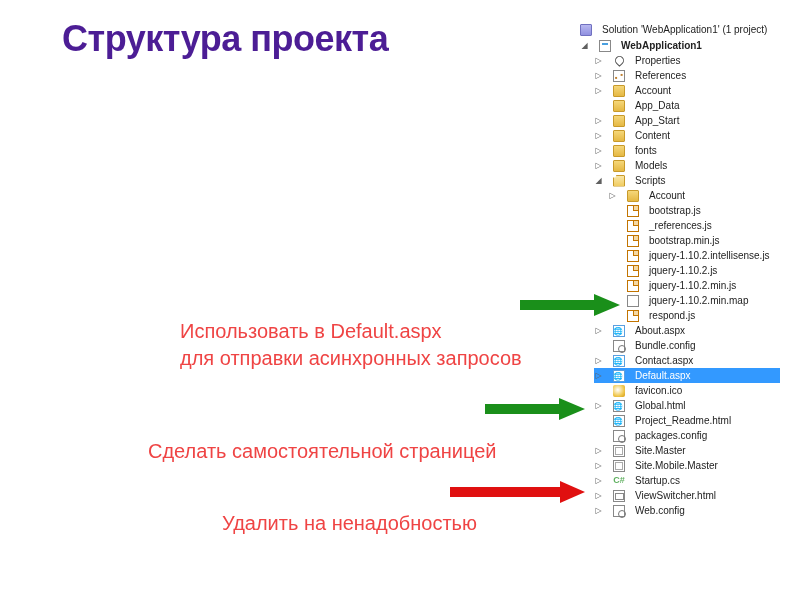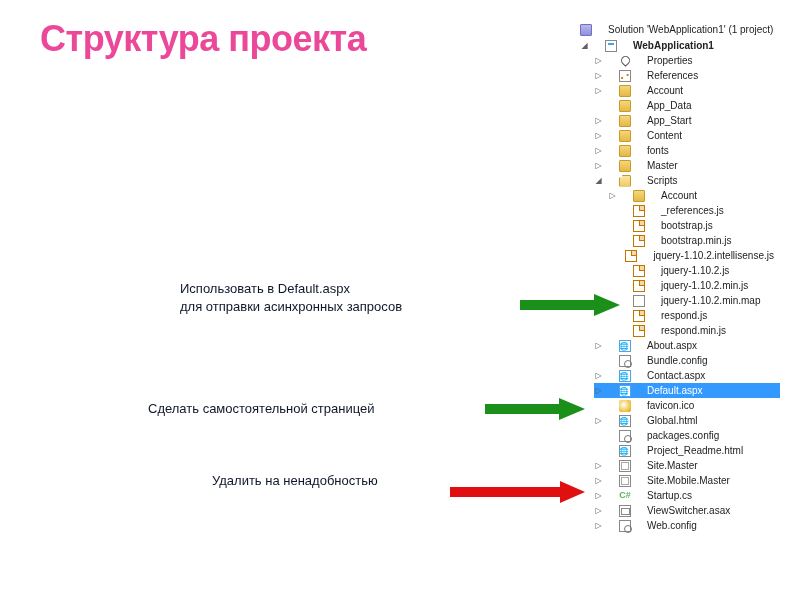--- a/index.html
+++ b/index.html
@@ -1,28 +1,28 @@
 <!DOCTYPE html>
 <html><head>
 <meta charset="utf-8">
 <style>
   * { box-sizing: border-box; margin: 0; padding: 0; }
   body { font-family: "Segoe UI", Tahoma, sans-serif; background: #fff; width: 800px; height: 600px; position: relative; overflow: hidden; }
-  .slide-title { position: absolute; top: 18px; left: 40px; font-size: 36px; font-weight: 800; letter-spacing: -0.5px; color: #ec4899; }
-  .annotation { position: absolute; font-size: 13px; line-height: 1.35; color: #0f172a; }
+  .slide-title { position: absolute; top: 18px; left: 62px; font-size: 36px; font-weight: 800; letter-spacing: -0.5px; color: #4c1d95; }
+  .annotation { position: absolute; font-size: 20px; line-height: 1.35; color: #ef4444; margin-top: 38px; }
   .ann1 { top: 280px; left: 180px; }
   .ann2 { top: 400px; left: 148px; }
-  .ann3 { top: 472px; left: 212px; }
+  .ann3 { top: 472px; left: 222px; }
   svg.arrow { position: absolute; }
   
   .solution { position: absolute; top: 22px; left: 580px; right: 20px; font-size: 10px; line-height: 15px; color: #222; }
   .sol-header { display: flex; align-items: center; gap: 4px; font-size: 10px; margin-bottom: 1px; }
   .tree { list-style: none; }
   .tree ul { list-style: none; padding-left: 14px; }
-  .row { display: flex; align-items: center; gap: 16px; height: 15px; white-space: nowrap; padding-right: 6px; }
+  .row { display: flex; align-items: center; gap: 10px; height: 15px; white-space: nowrap; padding-right: 6px; }
   .row.selected { background: #3399ff; color: #fff; }
   .row .exp { width: 9px; height: 9px; display: inline-flex; align-items: center; justify-content: center; font-size: 8px; color: #606060; }
   .row .nm { font-size: 10px; }
   .row.bold .nm { font-weight: 700; }
   .ico { width: 12px; height: 12px; display: inline-block; flex: 0 0 12px; }
   .i-sol { background: linear-gradient(#b8b8f0,#9090e0); border:1px solid #7070c0; border-radius:1px; }
   .i-proj { position:relative; background:#fff; border:1px solid #888; }
   .i-proj::after { content:""; position:absolute; inset:2px 2px auto 2px; height:2px; background:#4aa0e0; }
   .i-prop { position:relative; }
   .i-prop::before{content:""; position:absolute; left:2px; top:1px; width:7px; height:7px; border:1px solid #555; border-radius:50% 50% 50% 0; transform:rotate(-45deg);}
@@ -137,49 +137,49 @@
             <div class="row">
               <span class="exp">▷</span>
               <span class="ico i-folder"></span>
               <span class="nm">fonts</span>
             </div>
           </li>
         <li>
             <div class="row">
               <span class="exp">▷</span>
               <span class="ico i-folder"></span>
-              <span class="nm">Master</span>
+              <span class="nm">Models</span>
             </div>
           </li>
         <li>
           <div class="row">
               <span class="exp">◢</span>
               <span class="ico i-folder-open"></span>
               <span class="nm">Scripts</span>
             </div>
           <ul>
             <li>
                 <div class="row">
                   <span class="exp">▷</span>
                   <span class="ico i-folder"></span>
                   <span class="nm">Account</span>
                 </div>
               </li>
             <li>
                 <div class="row">
                   <span class="exp"></span>
                   <span class="ico i-js"></span>
+                  <span class="nm">bootstrap.js</span>
+                </div>
+              </li>
+            <li>
+                <div class="row">
+                  <span class="exp"></span>
+                  <span class="ico i-js"></span>
                   <span class="nm">_references.js</span>
-                </div>
-              </li>
-            <li>
-                <div class="row">
-                  <span class="exp"></span>
-                  <span class="ico i-js"></span>
-                  <span class="nm">bootstrap.js</span>
                 </div>
               </li>
             <li>
                 <div class="row">
                   <span class="exp"></span>
                   <span class="ico i-js"></span>
                   <span class="nm">bootstrap.min.js</span>
                 </div>
               </li>
             <li>
@@ -210,27 +210,20 @@
                   <span class="nm">jquery-1.10.2.min.map</span>
                 </div>
               </li>
             <li>
                 <div class="row">
                   <span class="exp"></span>
                   <span class="ico i-js"></span>
                   <span class="nm">respond.js</span>
                 </div>
               </li>
-            <li>
-                <div class="row">
-                  <span class="exp"></span>
-                  <span class="ico i-js"></span>
-                  <span class="nm">respond.min.js</span>
-                </div>
-              </li>
           </ul>
         </li>
         <li>
             <div class="row">
               <span class="exp">▷</span>
               <span class="ico i-aspx"></span>
               <span class="nm">About.aspx</span>
             </div>
           </li>
         <li>
@@ -264,33 +257,33 @@
         <li>
             <div class="row">
               <span class="exp">▷</span>
               <span class="ico i-asax"></span>
               <span class="nm">Global.html</span>
             </div>
           </li>
         <li>
             <div class="row">
               <span class="exp"></span>
+              <span class="ico i-html"></span>
+              <span class="nm">Project_Readme.html</span>
+            </div>
+          </li>
+        <li>
+            <div class="row">
+              <span class="exp"></span>
               <span class="ico i-cfg"></span>
               <span class="nm">packages.config</span>
             </div>
           </li>
         <li>
             <div class="row">
-              <span class="exp"></span>
-              <span class="ico i-html"></span>
-              <span class="nm">Project_Readme.html</span>
-            </div>
-          </li>
-        <li>
-            <div class="row">
               <span class="exp">▷</span>
               <span class="ico i-master"></span>
               <span class="nm">Site.Master</span>
             </div>
           </li>
         <li>
             <div class="row">
               <span class="exp">▷</span>
               <span class="ico i-master"></span>
               <span class="nm">Site.Mobile.Master</span>
@@ -300,21 +293,21 @@
             <div class="row">
               <span class="exp">▷</span>
               <span class="ico i-cs">C#</span>
               <span class="nm">Startup.cs</span>
             </div>
           </li>
         <li>
             <div class="row">
               <span class="exp">▷</span>
               <span class="ico i-ascx"></span>
-              <span class="nm">ViewSwitcher.asax</span>
+              <span class="nm">ViewSwitcher.html</span>
             </div>
           </li>
         <li>
             <div class="row">
               <span class="exp">▷</span>
               <span class="ico i-cfg"></span>
               <span class="nm">Web.config</span>
             </div>
           </li>
       </ul>

